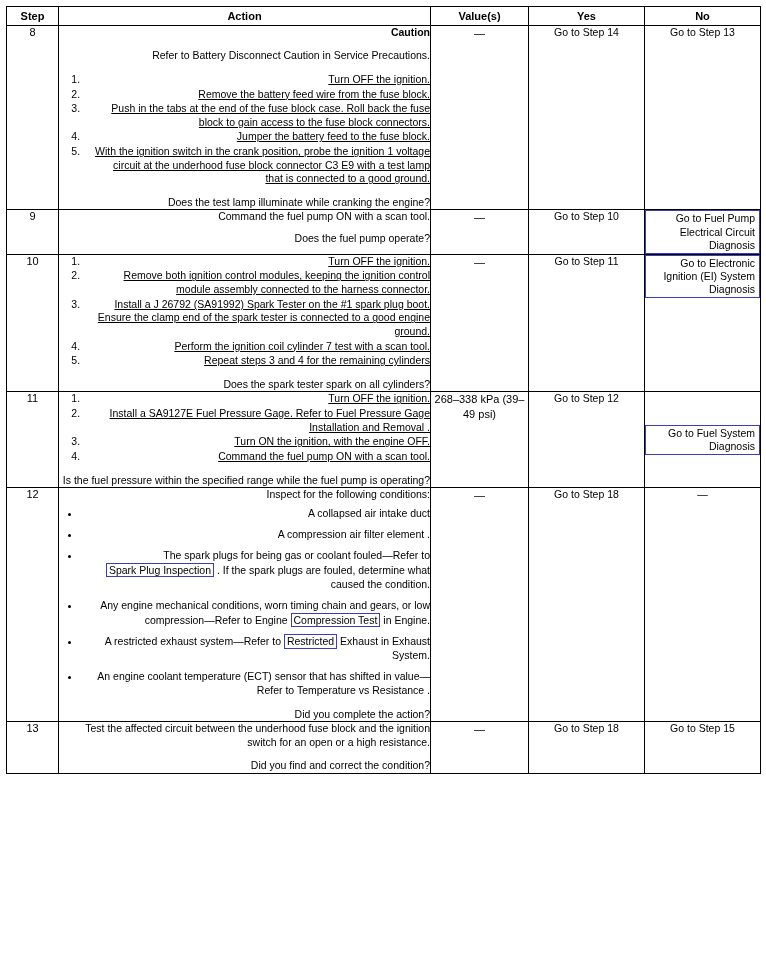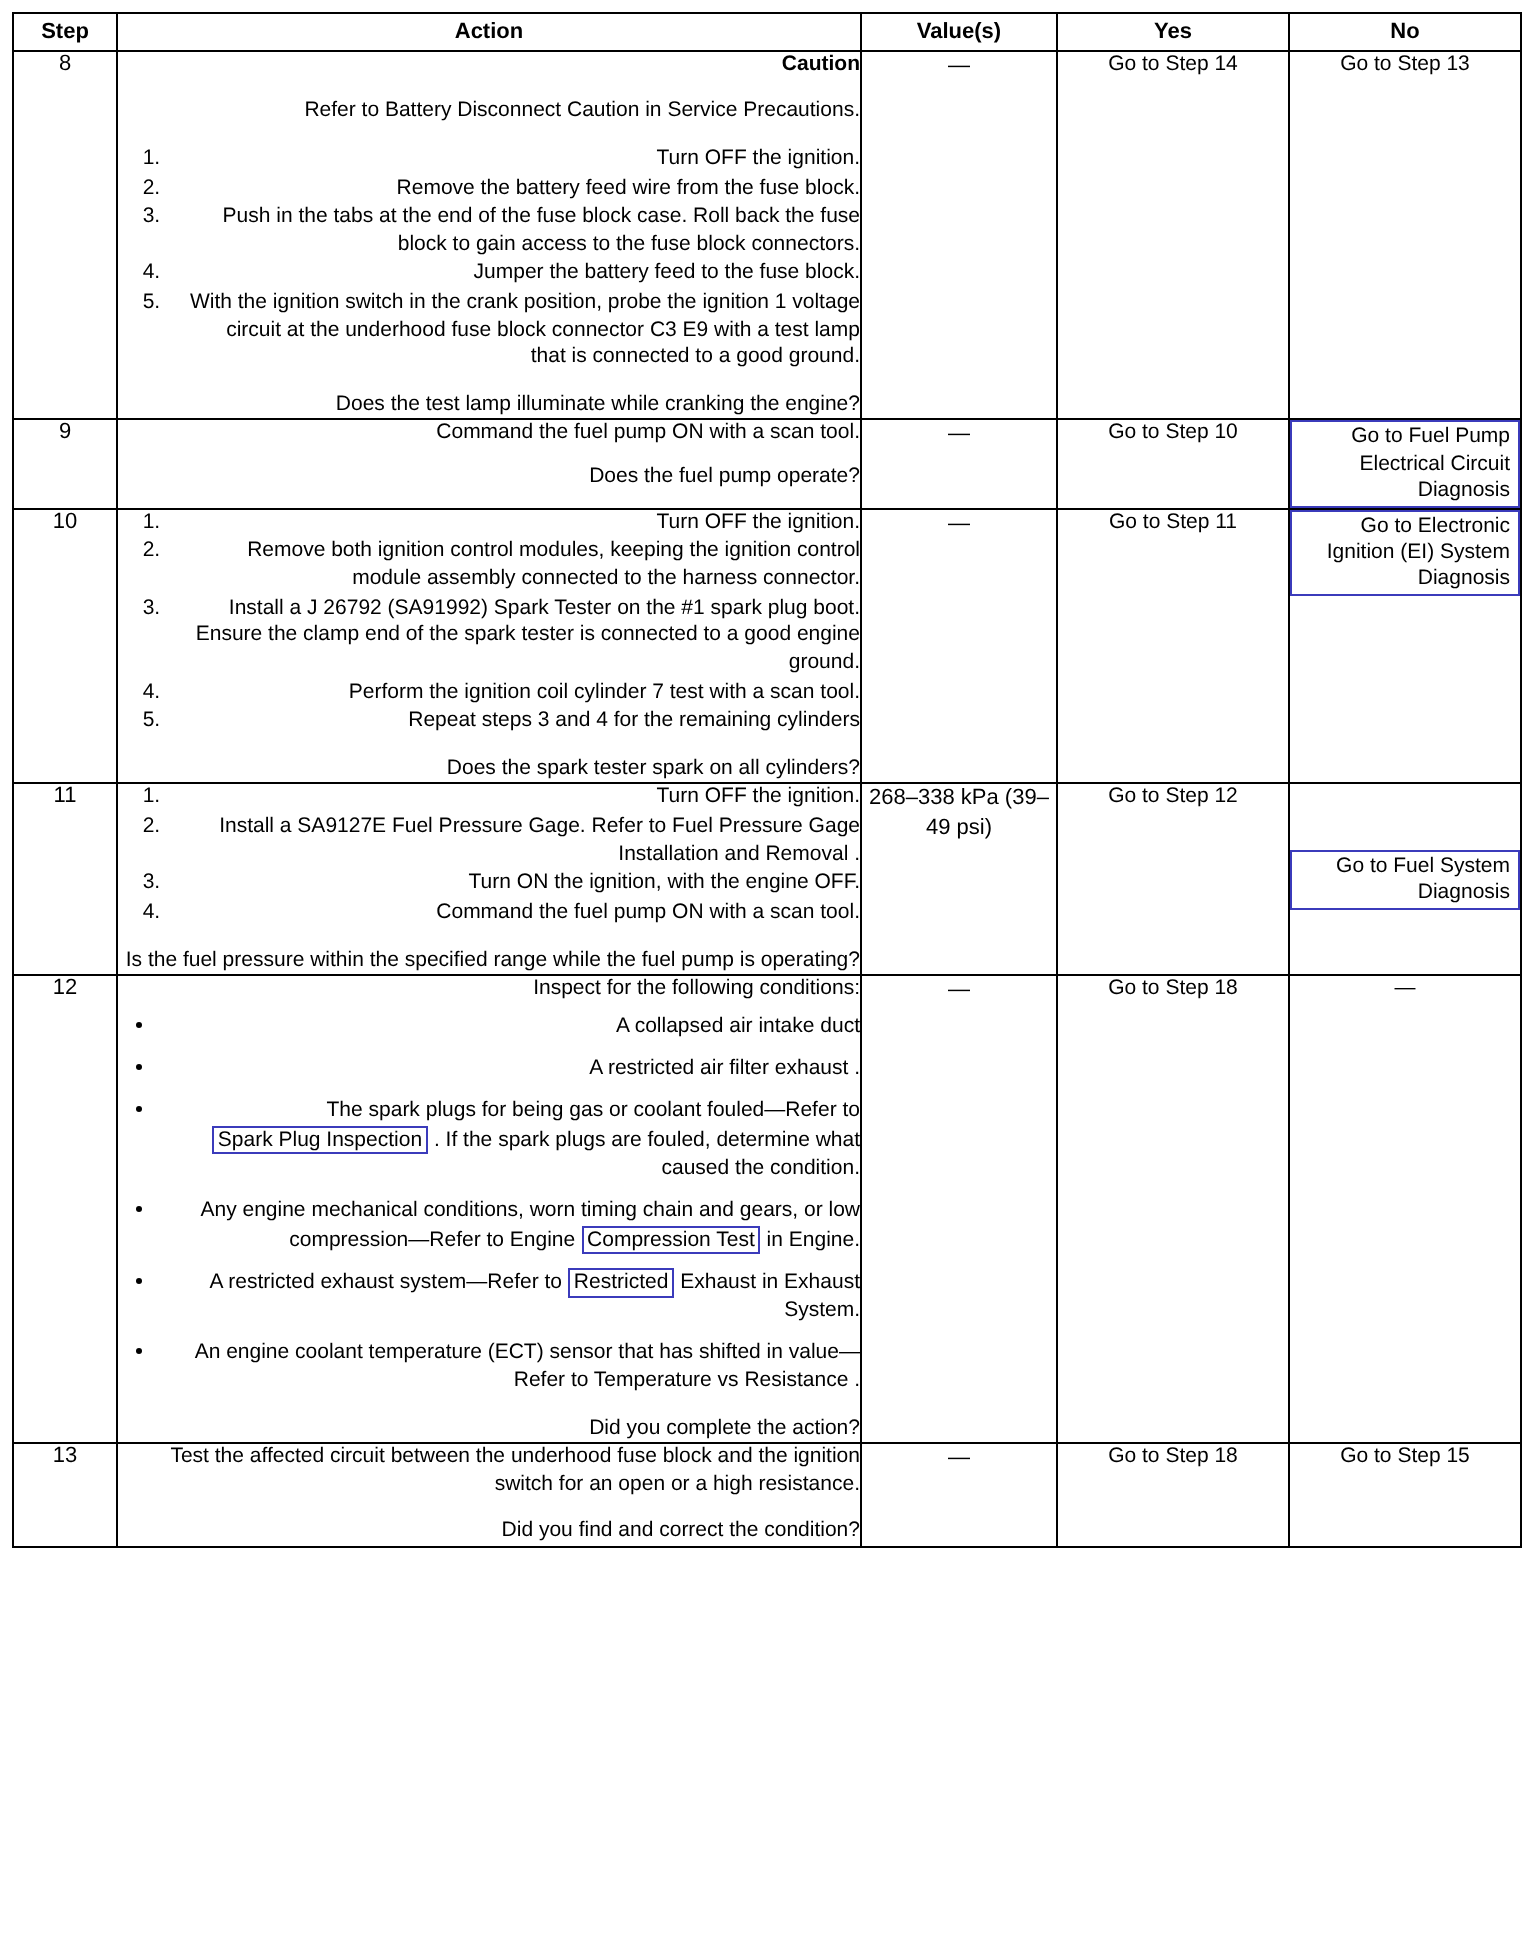--- a/index.html
+++ b/index.html
@@ -84,20 +84,21 @@
   }
   ol.numlist {
     margin: 0 0 0 0;
     padding-left: 24px;
     list-style-type: decimal;
   }
   ol.numlist > li {
     margin: 0 0 1px 0;
     padding-left: 10px;
     line-height: 1.3;
+    text-decoration: underline;
   }
   ul.bullets {
     margin: 6px 0 0 0;
     padding-left: 22px;
     list-style-type: disc;
   }
   ul.bullets > li {
     margin: 0 0 7px 0;
     padding-left: 10px;
     line-height: 1.32;
@@ -208,21 +209,21 @@
           <span class="goto-box">Go to Fuel System Diagnosis</span>
         </td>
       </tr>
 
       <tr>
         <td class="step">12</td>
         <td class="action">
           <div>Inspect for the following conditions:</div>
           <ul class="bullets">
             <li><span>A collapsed air intake duct</span></li>
-            <li><span>A restricted air filter exhaust .</span></li>
+            <li><span>A compression air filter element .</span></li>
             <li><span>The spark plugs for being gas or coolant fouled—Refer to </span><span class="link-box">Spark Plug Inspection</span><span> . If the spark plugs are fouled, determine what caused the condition.</span></li>
             <li><span>Any engine mechanical conditions, worn timing chain and gears, or low compression—Refer to Engine </span><span class="link-box">Compression Test</span><span> in Engine.</span></li>
             <li><span>A restricted exhaust system—Refer to </span><span class="link-box">Restricted</span><span> Exhaust in Exhaust System.</span></li>
             <li><span>An engine coolant temperature (ECT) sensor that has shifted in value—Refer to Temperature vs Resistance .</span></li>
           </ul>
           <div class="qline">Did you complete the action?</div>
         </td>
         <td class="value dash">—</td>
         <td class="yesno">Go to Step 18</td>
         <td class="yesno dash">—</td>

